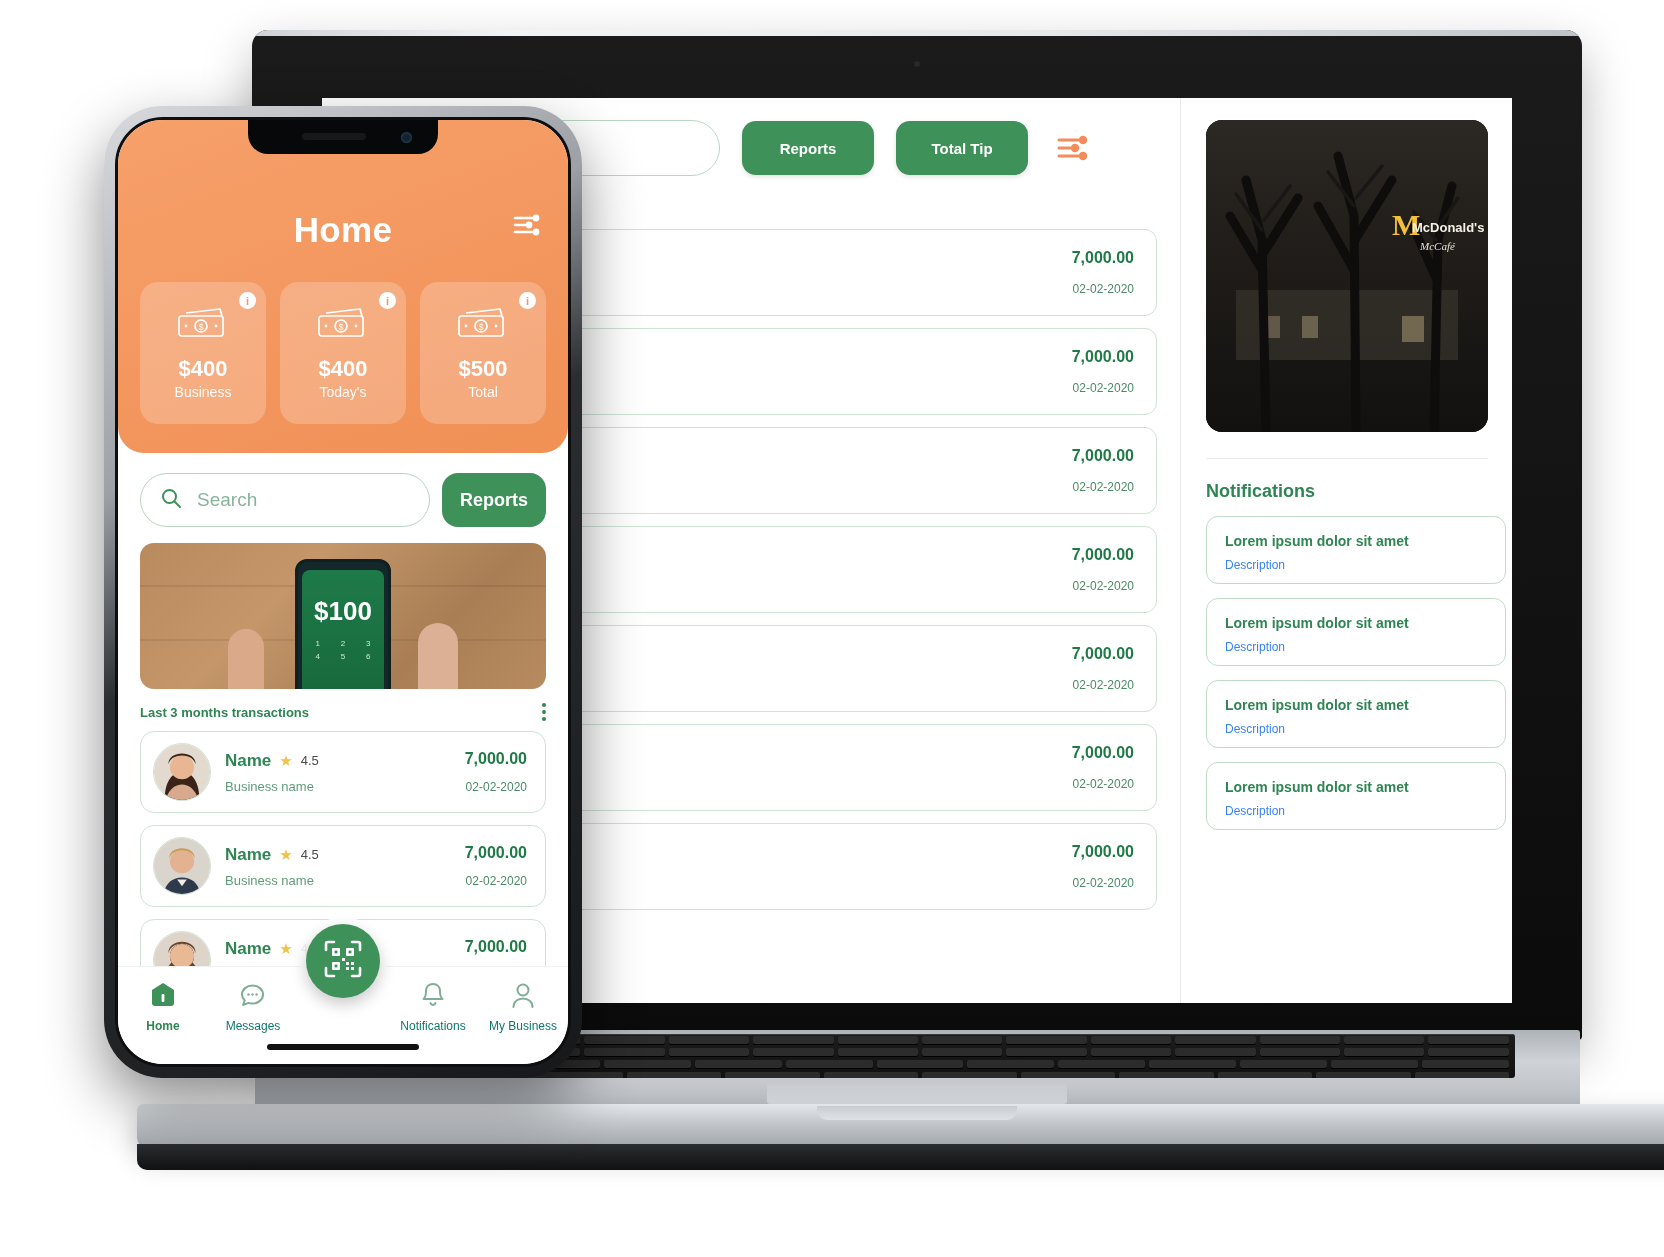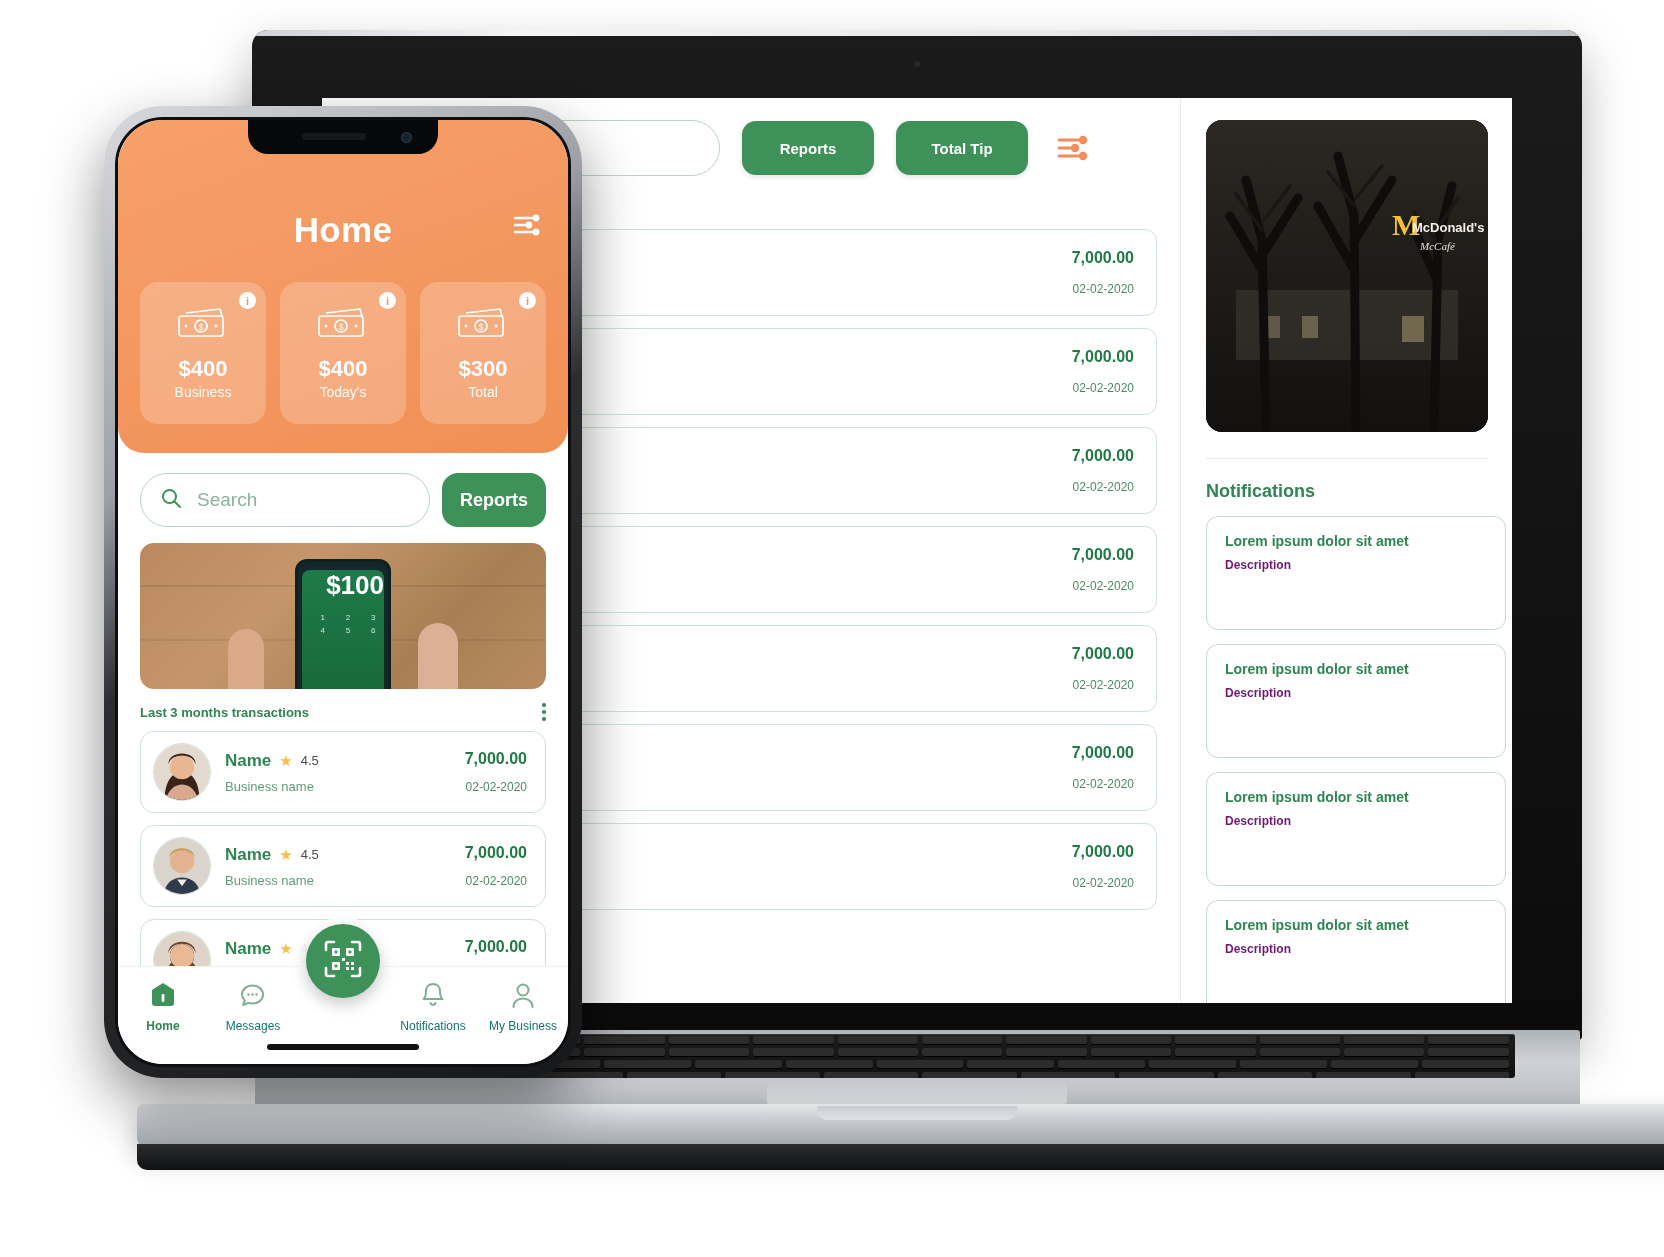--- a/index.html
+++ b/index.html
@@ -89,23 +89,23 @@
     width:282px; height:312px; border-radius:16px; overflow:hidden;
     position:relative; background:#171513;
   }
   .side-sep { width:282px; height:1px; background:#e6ebe8; margin:26px 0 0 0; }
   .side-title { color:#2f8553; font-size:18px; font-weight:700; margin:22px 0 14px 0;}
   .notif-list { display:flex; flex-direction:column; gap:14px; }
   .notif-card {
     width:300px; height:78px; border:1px solid #bfdcca; border-radius:12px;
     padding:16px 18px; background:#fff;
   }
-  .notif-card.tall { height:114px; }
+  .notif-card.tall { height:68px; }
   .notif-t { color:#2f8553; font-size:14px; font-weight:600; }
-  .notif-d { color:#701a75; font-size:12px; margin-top:9px;font-weight:bold; }
+  .notif-d { color:#3b82f6; font-size:12px; margin-top:9px; }
 
   
   .base-wrap { position:absolute; left:-115px; top:1000px; width:1560px; height:145px; }
   .base-top {
     position:absolute; left:118px; top:0; width:1325px; height:78px;
     background:linear-gradient(180deg,#aeb3b8 0%, #cfd3d7 40%, #b7bcc1 100%);
     border-radius:3px 3px 0 0;
   }
   .kbd {
     position:absolute; left:188px; top:4px; width:1190px; height:44px;
@@ -217,21 +217,21 @@
   .banner .wood1{position:absolute;left:0;top:42px;width:100%;height:2px;background:rgba(0,0,0,.08);}
   .banner .wood2{position:absolute;left:0;top:96px;width:100%;height:2px;background:rgba(0,0,0,.07);}
   .banner .device {
     position:absolute; left:50%; top:16px; transform:translateX(-50%);
     width:96px;height:140px;background:#14272b;border-radius:12px 12px 6px 6px;
     border:3px solid #10201f;
   }
   .banner .dscr {
     position:absolute; left:4px;top:8px;right:4px;bottom:0;
     background:linear-gradient(180deg,#1e7a48,#18693c);border-radius:8px 8px 4px 4px;
-    display:flex;flex-direction:column;align-items:flex-end;
+    display:flex;flex-direction:column;align-items:center;padding-top:26px;
   }
   .banner .d100{color:#fff;font-size:26px;font-weight:700;}
   .banner .keys{display:grid;grid-template-columns:repeat(3,1fr);gap:4px;margin-top:12px;width:72px;}
   .banner .keys span{color:#cfe8d8;font-size:8px;text-align:center;}
   .banner .hand-l{position:absolute;left:88px;bottom:0;width:36px;height:60px;border-radius:18px 18px 0 0;background:#d9a98a;}
   .banner .hand-r{position:absolute;right:88px;bottom:0;width:40px;height:66px;border-radius:20px 20px 0 0;background:#dcb094;}
 
   .txn-head { display:flex; align-items:center; justify-content:space-between; margin-top:14px; }
   .txn-head .t { color:#2f8553; font-size:13px; font-weight:600; }
   .kebab { display:flex;flex-direction:column;gap:3px; cursor:pointer;}
@@ -686,21 +686,21 @@
             <span class="money">
               <svg width="54" height="34" viewBox="0 0 54 34" fill="none" stroke="#fff" stroke-width="1.7">
                 <path d="M10 7l34-4 2 7" stroke-linejoin="round"></path>
                 <rect x="3" y="10" width="44" height="20" rx="2.5"></rect>
                 <circle cx="25" cy="20" r="6"></circle>
                   <text x="25" y="24" font-size="9" fill="#fff" stroke="none" text-anchor="middle" font-family="Liberation Sans, sans-serif">$</text>
                 <circle cx="10" cy="20" r="1.4" fill="#fff" stroke="none"></circle>
                   <circle cx="40" cy="20" r="1.4" fill="#fff" stroke="none"></circle>
               </svg>
             </span>
-            <span class="amt">$300</span>
+            <span class="amt">$500</span>
             <span class="lbl">Total</span>
           </div>
         </div>
       </div>
 
       <div class="ph-body">
 
         <div class="ph-searchrow">
           <div class="ph-search">
             <span>

